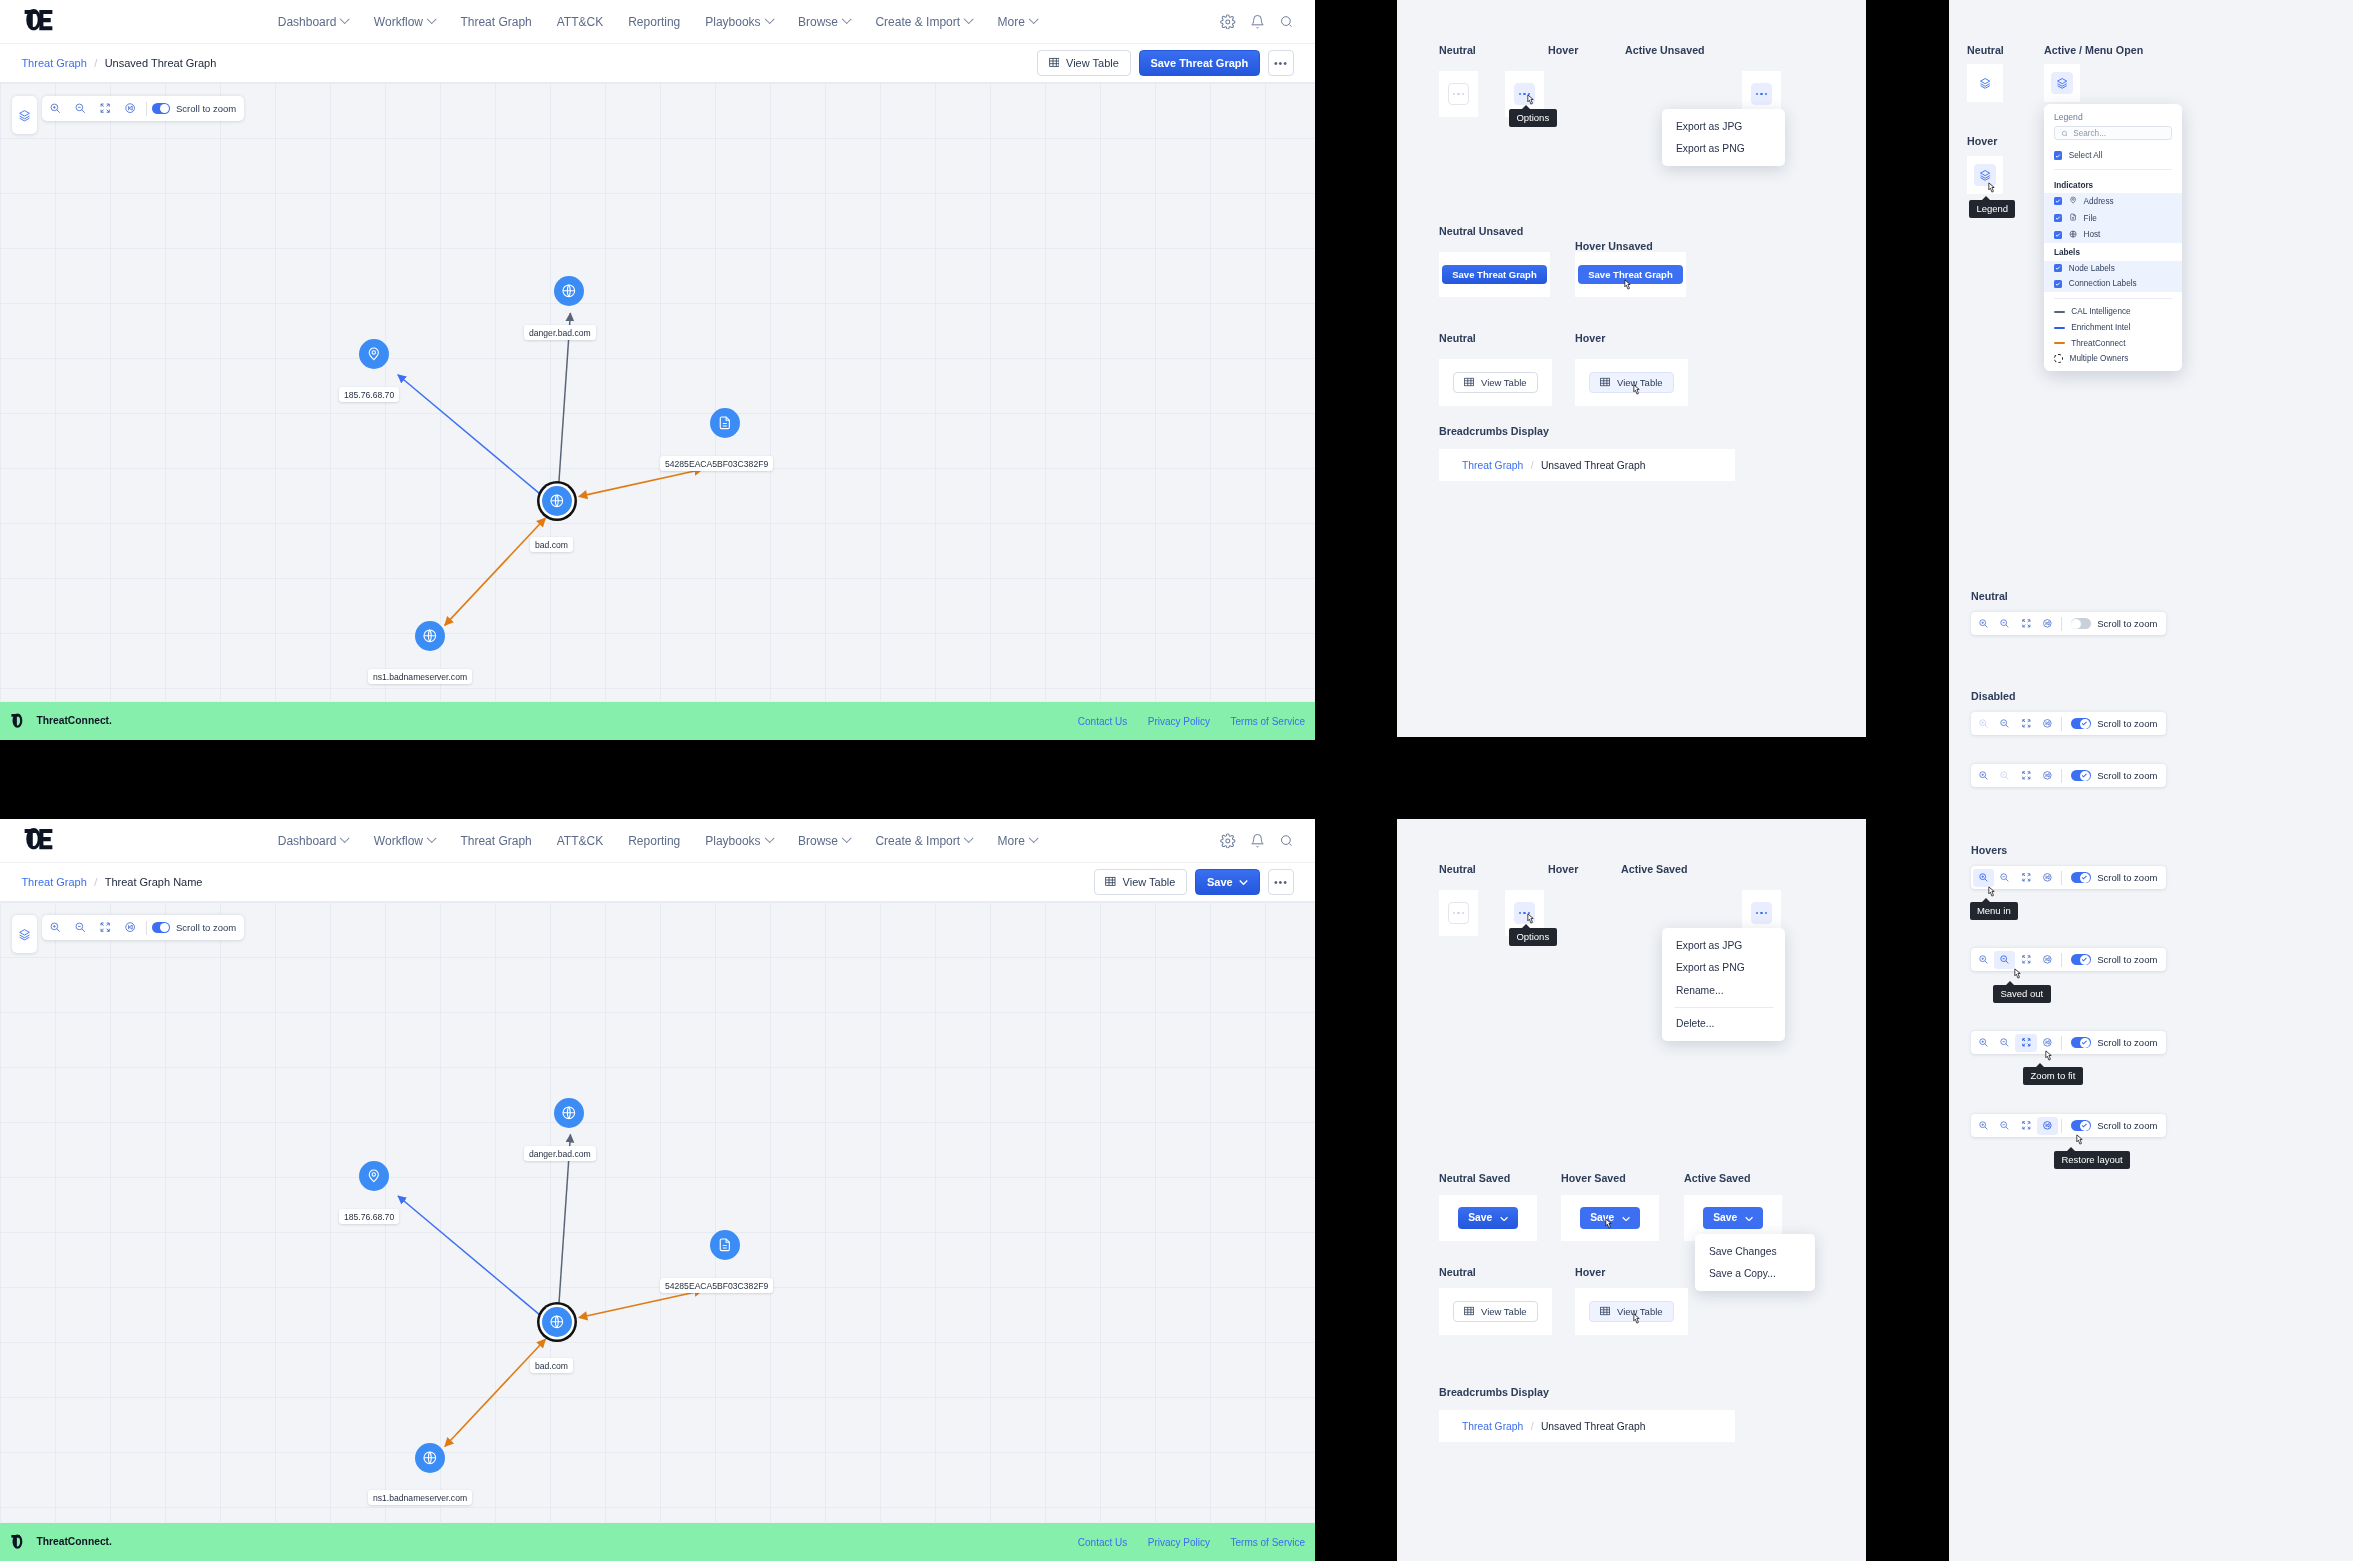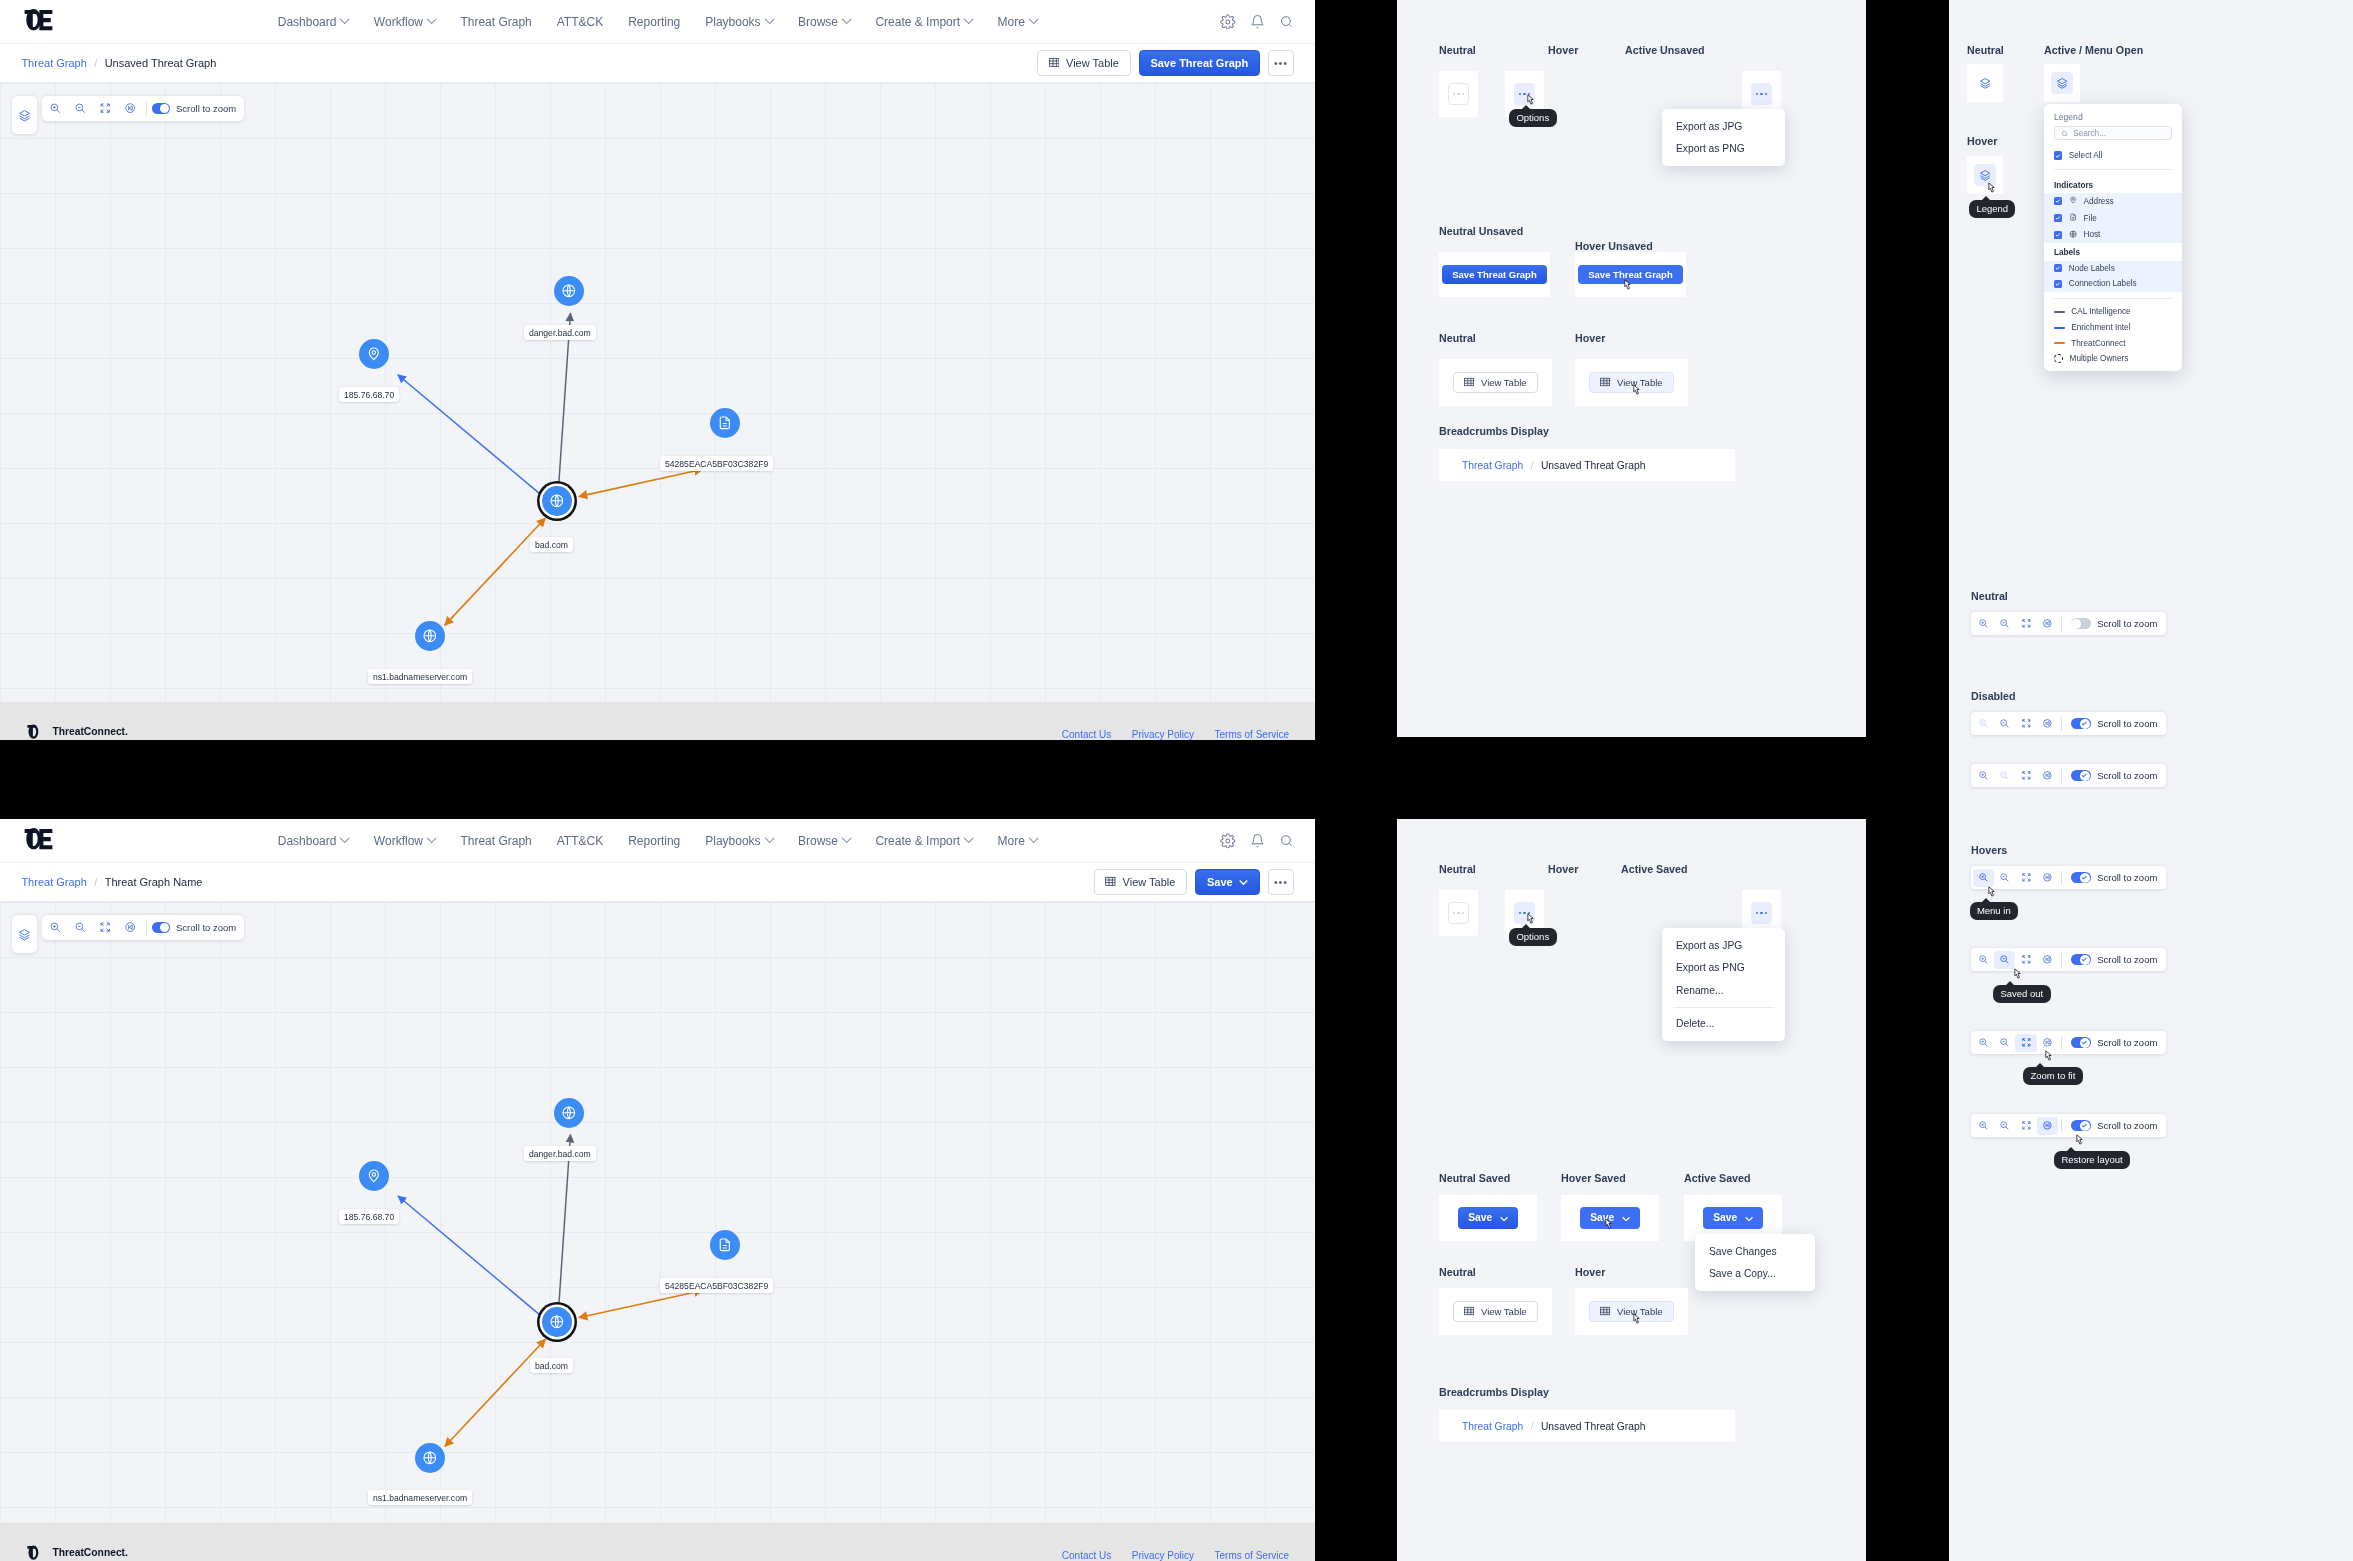--- a/index.html
+++ b/index.html
@@ -36,36 +36,36 @@
   .tbtn { width:25px; height:25px; display:flex; align-items:center; justify-content:center; cursor:pointer; }
   .divider-v { width:0.8px; height:14px; background:#dde2ea; margin:0 3.3px; }
   .toggle { width:18px; height:10.7px; border-radius:6.6px; background:#3c6ff2; position:relative; margin:0 5.8px 0 2.5px; cursor:pointer; }
   .toggle .knob { position:absolute; right:0.8px; top:0.8px; width:9px; height:9px; border-radius:50%; background:#fff; }
   .toggle-label { font-size:9.5px; color:#2b3a55; padding-right:7.4px; }
 
   .node { position:absolute; width:30px; height:30px; border-radius:50%; background:#3c8cf5; display:flex; align-items:center; justify-content:center; }
   .node.active { box-shadow:0 0 0 2.5px #fff, 0 0 0 5px #111; }
   .nlabel { position:absolute; background:#fff; border-radius:3.3px; box-shadow:0 0.8px 2.5px rgba(30,45,80,.18); font-size:8.6px; color:#1e2a3d; padding:2.5px 5px; white-space:nowrap; }
 
-  .footer { height:39px; background:#e5e5e5; display:flex; align-items:flex-end; padding:0 26px; border-top:0.8px solid #eceff4;}
+  .footer { height:39px; background:#86efac; display:flex; align-items:center; padding:0 10px; border-top:0.8px solid #eceff4;}
   .footer-links { margin-left:auto; display:flex; gap:20.5px; font-size:10px; color:#3b6ef0; }
 
   
   .spec { position:absolute; background:#f2f4f7; overflow:hidden; }
   .spec-label { font-size:10.7px; font-weight:700; color:#2d3c59; }
   .tile { background:#fff; display:inline-flex; align-items:center; justify-content:center; }
   .dots-btn { width:21.4px; height:21.4px; border-radius:4.1px; border:0.8px solid #e2e6ee; display:flex; align-items:center; justify-content:center; gap:2.1px;}
   .dots-btn.hl { background:#e8eeff; border-color:#e8eeff; }
   .dot { width:2.5px; height:2.5px; border-radius:50%; background:#cdd4e0; }
   .dots-btn.hl .dot, .dots-btn.act .dot { background:#3c6ff2; }
   .dots-btn.act { background:#e8eeff; border-color:#e8eeff; }
   .menu { background:#fff; border-radius:5px; box-shadow:0 3.3px 15px rgba(25,40,75,.17); padding:5.8px 0; }
   .menu-item { font-size:10.3px; color:#27324a; padding:5.8px 14px; cursor:pointer; white-space:nowrap; }
   .menu-sep { height:0.8px; background:#e8ebf1; margin:5px 11.5px; }
-  .tip { background:#22262e; color:#fff; font-size:9.5px; padding:3.3px 7.4px; border-radius:7px; position:relative; display:inline-block; white-space:nowrap;}
+  .tip { background:#22262e; color:#fff; font-size:9.5px; padding:3.3px 7.4px; border-radius:2px; position:relative; display:inline-block; white-space:nowrap;}
   .tip::before { content:""; position:absolute; top:-4.1px; left:11.5px; border-left:5px solid transparent; border-right:5px solid transparent; border-bottom:5px solid #22262e; }
   .cursor { width:12.3px; height:15.6px; }
   .sec-title { font-size:10.7px; font-weight:700; color:#2d3c59; }
   .crumb-box { background:#fff; padding:10.7px 23px; font-size:10.3px; display:flex; gap:7.4px; align-items:center;}
 
   
   .legend-pop { position:absolute; background:#fff; border-radius:5.8px; box-shadow:0 5px 18px rgba(25,40,75,.18); width:138px; padding-top:8.2px;}
   .legend-h { font-size:8.6px; color:#6b7894; padding:0 10px 4.1px; }
   .legend-search { margin:0 10px 7.4px; height:14px; border:0.8px solid #dde2ea; border-radius:3.3px; display:flex; align-items:center; gap:5px; padding:0 5.8px; background:#fbfcfe;}
   .legend-search span { font-size:8.2px; color:#8b97ad; }

